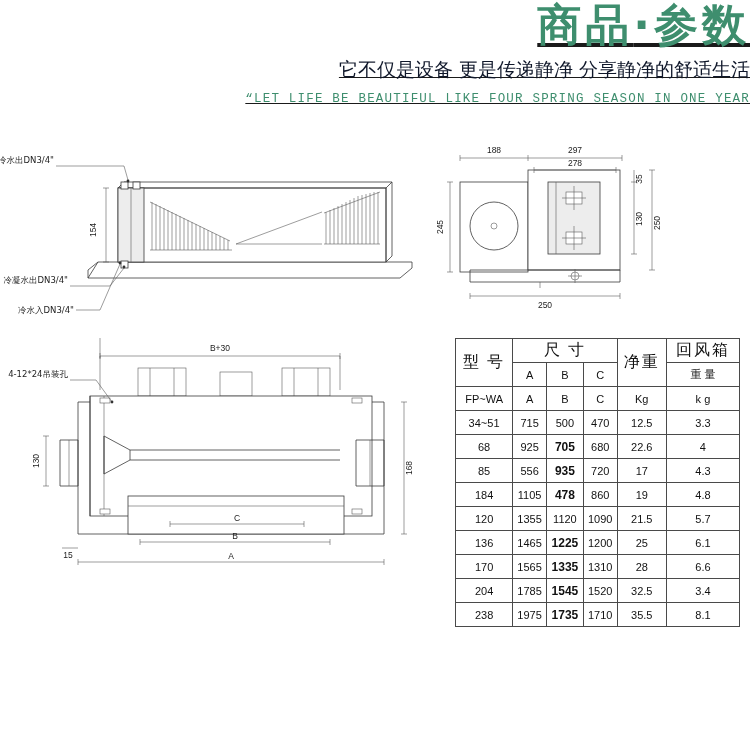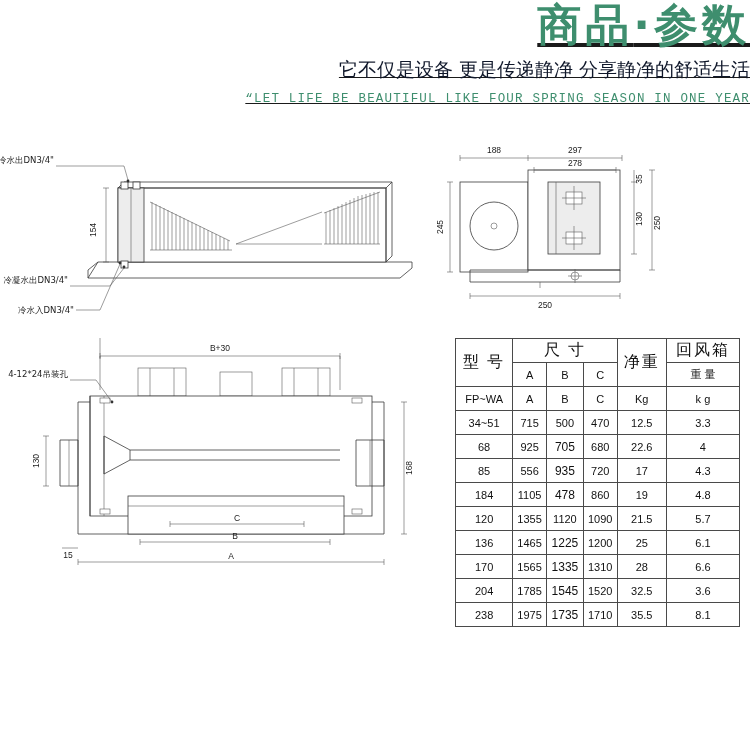--- a/index.html
+++ b/index.html
@@ -21,21 +21,21 @@
   .fillgrey{fill:#ededed;stroke:#3a3a3a;stroke-width:0.8;}
   .fillwhite{fill:#ffffff;stroke:#3a3a3a;stroke-width:0.8;}
   .dimtxt{font-family:"Liberation Sans",sans-serif;font-size:8.5px;fill:#222;}
   .labtxt{font-family:"DejaVu Sans",sans-serif;font-size:8.5px;fill:#222;}
 
   
   .spec{position:absolute;left:455px;top:338px;width:285px;}
   table{border-collapse:collapse;width:285px;background:#fff;}
   table td,table th{border:1px solid #4a4a4a;text-align:center;font-size:11px;font-family:"Liberation Sans",sans-serif;color:#111;padding:1px 0;height:21px;font-weight:normal;}
   .hdr td{font-size:16px;letter-spacing:2px;font-family:Liberation Serif, serif;}
-  .b{font-weight:normal;font-size:12px;}
+  .b{font-weight:bold;font-size:12px;}
   .sp{letter-spacing:2px;}
 </style>
 </head>
 <body>
 
 <div class="page">
 
   <div class="header">
     <div class="h-title">
       <span>商品</span><span class="dot">·</span><span>参数</span>
@@ -355,21 +355,21 @@
           <td>1310</td>
           <td>28</td>
           <td>6.6</td>
         </tr>
         <tr>
           <td>204</td>
           <td>1785</td>
           <td class="b">1545</td>
           <td>1520</td>
           <td>32.5</td>
-          <td>3.6</td>
+          <td>3.4</td>
         </tr>
         <tr>
           <td>238</td>
           <td>1975</td>
           <td class="b">1735</td>
           <td>1710</td>
           <td>35.5</td>
           <td>8.1</td>
         </tr>
       </tbody>

